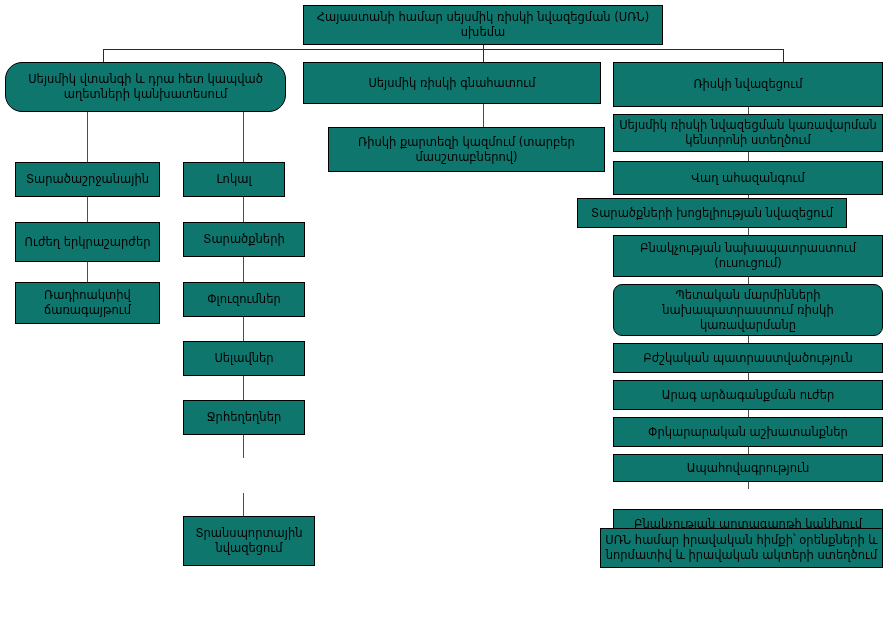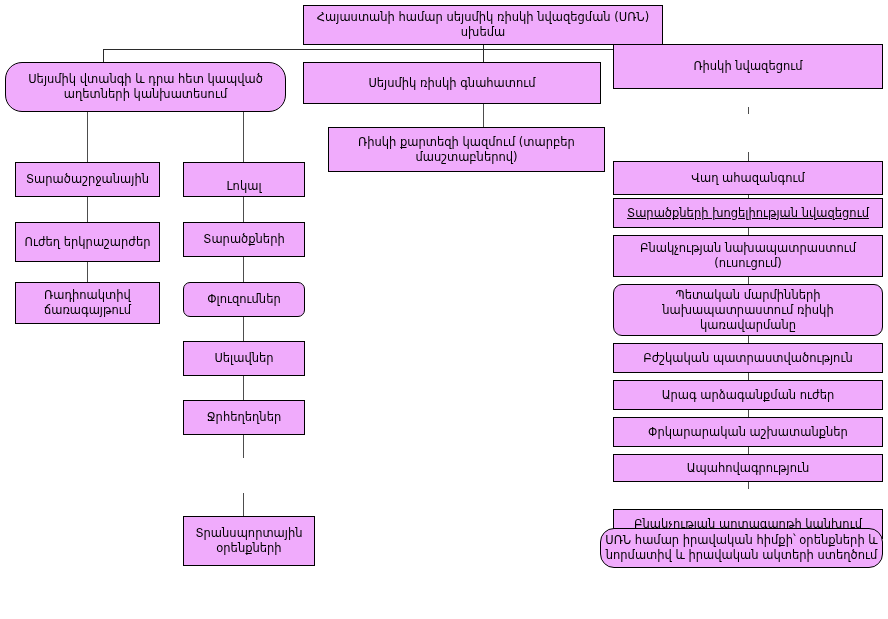--- a/index.html
+++ b/index.html
@@ -13,21 +13,21 @@
     width: 888px;
     height: 619px;
     background: #ffffff;
     font-family: "DejaVu Sans", "Liberation Sans", sans-serif;
     overflow: hidden;
   }
   .node {
     position: absolute;
     box-sizing: border-box;
     border: 1px solid #000000;
-    background: #f0abfc;
+    background: #0f766e;
     display: flex;
     align-items: center;
     justify-content: center;
     text-align: center;
     font-size: 11.5px;
     line-height: 15px;
     color: #000000;
     padding: 2px 3px;
     z-index: 2;
   }
@@ -73,66 +73,69 @@
   </div>
   <div class="conn v" style="left:87px; top:197px; width:1px; height:25px;"></div>
   <div class="node" style="left:15px; top:222px; width:145px; height:40px;">
     <span>Ուժեղ երկրաշարժեր</span>
   </div>
   <div class="conn v" style="left:87px; top:262px; width:1px; height:20px;"></div>
   <div class="node" style="left:15px; top:282px; width:145px; height:42px;">
     <span>Ռադիոակտիվ ճառագայթում</span>
   </div>
 
-  <div class="node" style="left:183px; top:162px; width:122px; height:35px;align-items:flex-end;">
+  <div class="node" style="left:183px; top:162px; width:102px; height:35px;">
     <span>Լոկալ</span>
   </div>
   <div class="conn v" style="left:243px; top:197px; width:1px; height:25px;"></div>
   <div class="node" style="left:183px; top:222px; width:122px; height:35px;">
     <span>Տարածքների</span>
   </div>
   <div class="conn v" style="left:243px; top:257px; width:1px; height:25px;"></div>
-  <div class="node" style="left:183px; top:282px; width:122px; height:35px;border-radius:7px;">
+  <div class="node" style="left:183px; top:282px; width:122px; height:35px;">
     <span>Փլուզումներ</span>
   </div>
   <div class="conn v" style="left:243px; top:317px; width:1px; height:24px;"></div>
   <div class="node" style="left:183px; top:341px; width:122px; height:35px;">
     <span>Սելավներ</span>
   </div>
   <div class="conn v" style="left:243px; top:376px; width:1px; height:24px;"></div>
   <div class="node" style="left:183px; top:400px; width:122px; height:35px;">
     <span>Ջրհեղեղներ</span>
   </div>
   <div class="conn v" style="left:243px; top:435px; width:1px; height:23px;"></div>
   <div class="conn v" style="left:243px; top:493px; width:1px; height:23px;"></div>
   <div class="node" style="left:183px; top:516px; width:132px; height:50px;">
-    <span>Տրանսպորտային օրենքների</span>
+    <span>Տրանսպորտային նվազեցում</span>
   </div>
 
   <div class="node" style="left:303px; top:62px; width:298px; height:42px;">
     <span>Սեյսմիկ ռիսկի գնահատում</span>
   </div>
   <div class="conn v" style="left:483px; top:104px; width:1px; height:23px;"></div>
   <div class="node" style="left:328px; top:127px; width:277px; height:45px;">
     <span>Ռիսկի քարտեզի կազմում (տարբեր մասշտաբներով)</span>
   </div>
 
-  <div class="node" style="left:613px; top:44px; width:270px; height:45px;">
+  <div class="node" style="left:613px; top:62px; width:270px; height:45px;">
     <span>Ռիսկի նվազեցում</span>
   </div>
 
   <div class="conn v" style="left:748px; top:107px; width:1px; height:7px;"></div>
+  <div class="node" style="left:613px; top:114px; width:270px; height:38px;">
+    <span>Սեյսմիկ ռիսկի նվազեցման կառավարման կենտրոնի ստեղծում</span>
+  </div>
 
   <div class="conn v" style="left:748px; top:152px; width:1px; height:9px;"></div>
   <div class="node" style="left:613px; top:161px; width:270px; height:34px;">
     <span>Վաղ ահազանգում</span>
   </div>
 
   <div class="conn v" style="left:748px; top:191px; width:1px; height:7px;"></div>
-  <div class="node" style="left:613px; top:198px; width:270px; height:30px;text-decoration:underline;">
+  <div class="node" style="left:577px; top:198px; width:270px; height:30px;">
     <span>Տարածքների խոցելիության նվազեցում</span>
   </div>
 
   <div class="conn v" style="left:748px; top:228px; width:1px; height:7px;"></div>
   <div class="node" style="left:613px; top:235px; width:270px; height:42px;">
     <span>Բնակչության նախապատրաստում (ուսուցում)</span>
   </div>
 
   <div class="conn v" style="left:748px; top:277px; width:1px; height:7px;"></div>
   <div class="node" style="left:613px; top:284px; width:270px; height:52px;border-radius:9px;">
@@ -158,17 +161,17 @@
   <div class="node" style="left:613px; top:454px; width:270px; height:28px;">
     <span>Ապահովագրություն</span>
   </div>
 
   <div class="conn v" style="left:748px; top:482px; width:1px; height:7px;"></div>
   <div class="node" style="left:613px; top:489px; width:270px; height:30px;margin-top:20px;">
     <span>Բնակչության արտագաղթի կանխում</span>
   </div>
 
   <div class="conn v" style="left:748px; top:519px; width:1px; height:9px;"></div>
-  <div class="node" style="left:600px; top:528px; width:283px; height:40px;border-radius:14px;">
+  <div class="node" style="left:600px; top:528px; width:283px; height:40px;">
     <span>ՍՌՆ համար իրավական հիմքի՝ օրենքների և նորմատիվ և իրավական ակտերի ստեղծում</span>
   </div>
 
 </div>
 
 </body></html>

